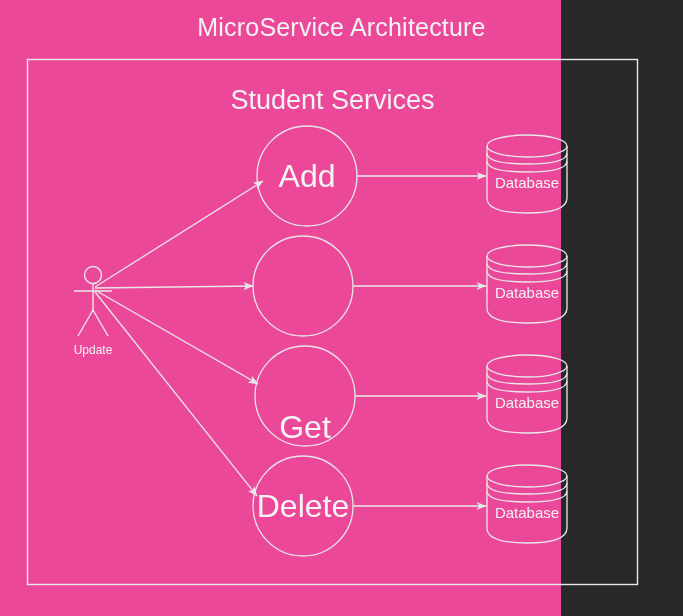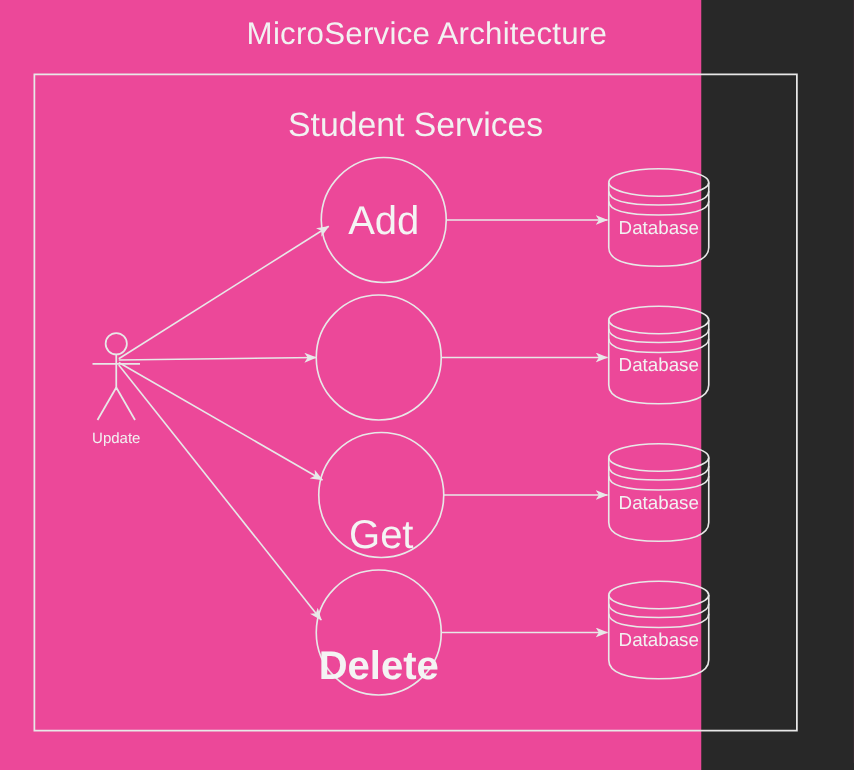--- a/index.html
+++ b/index.html
@@ -157,21 +157,21 @@
       </g>
     </g>
   </svg>
 
   <div class="page-title">MicroService Architecture</div>
 
   <div class="group-title">Student Services</div>
 
   <div class="node-label" style="left:307px; top:176px;">Add</div>
   <div class="node-label" style="left:305px; top:396px;margin-top:31px;">Get</div>
-  <div class="node-label" style="left:303px; top:532px;font-weight:bold;">Delete</div>
+  <div class="node-label" style="left:303px; top:506px;">Delete</div>
 
   <div class="db-label" style="left:527px; top:183px;">Database</div>
   <div class="db-label" style="left:527px; top:293px;">Database</div>
   <div class="db-label" style="left:527px; top:403px;">Database</div>
   <div class="db-label" style="left:527px; top:513px;">Database</div>
 
   <div class="actor-label" style="left:93px; top:350px;">Update</div>
 
 </div>
 

